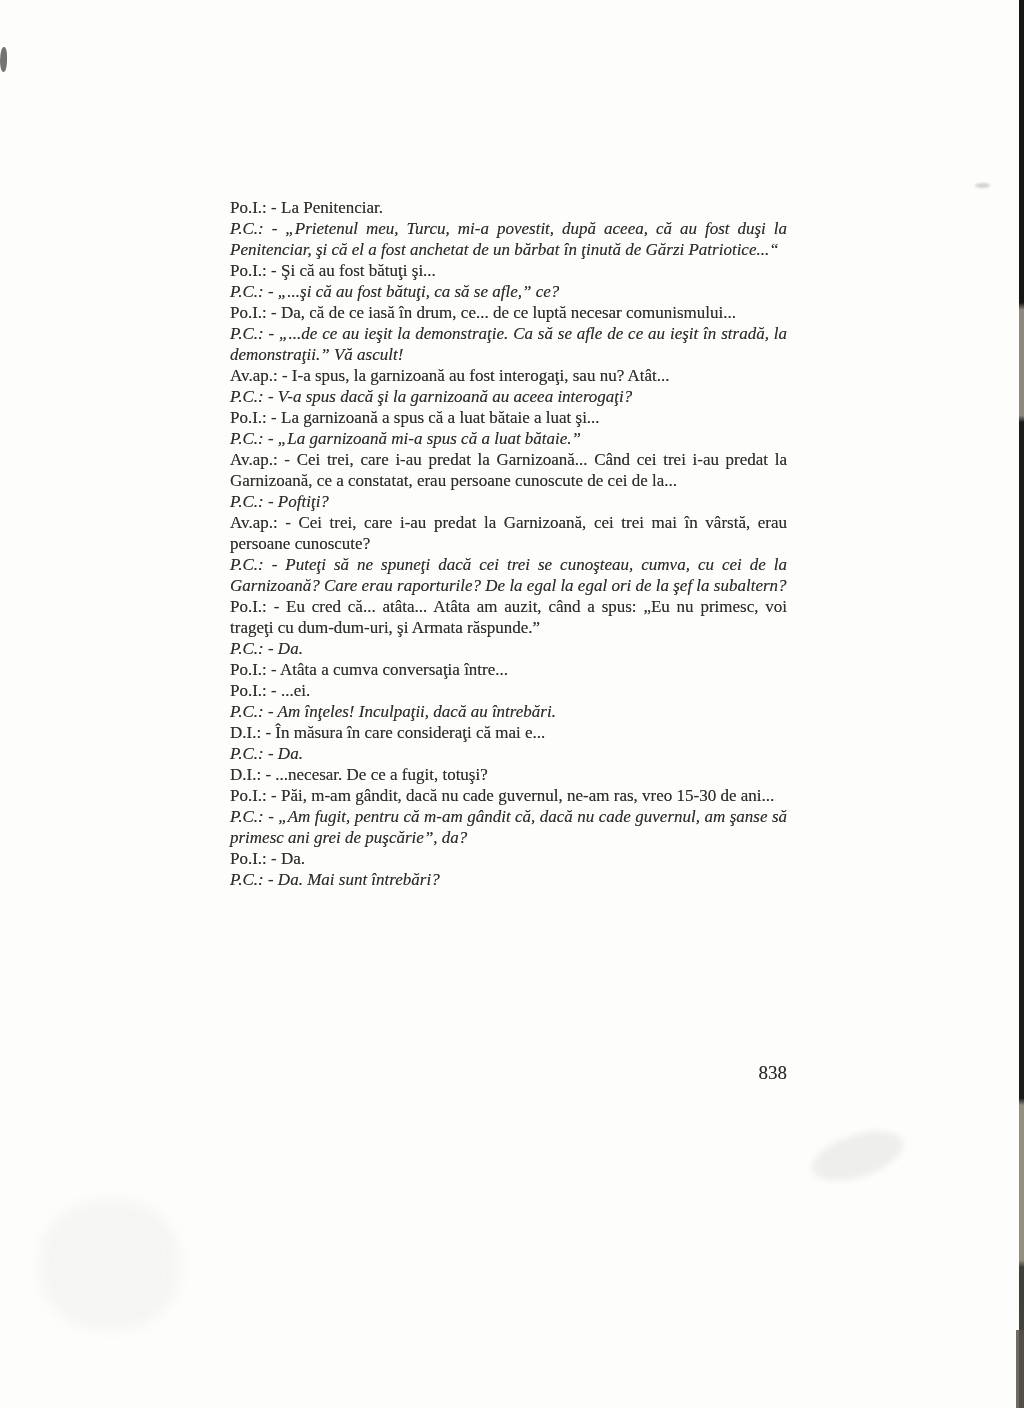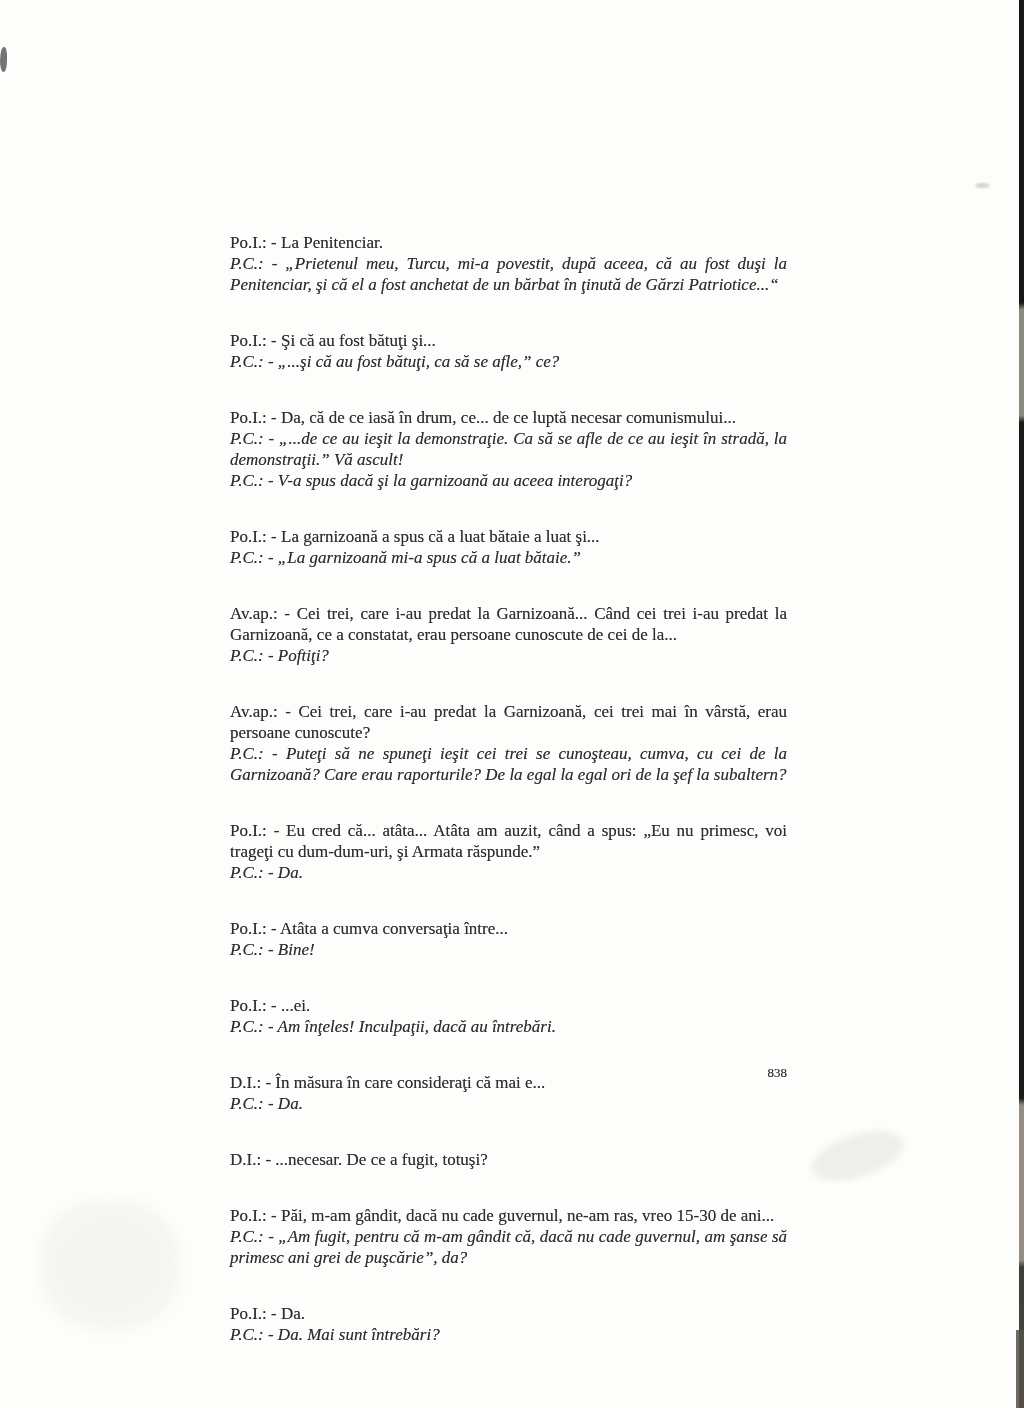--- a/index.html
+++ b/index.html
@@ -28,28 +28,28 @@
     line-height: 21px;
     color: #2e2e2e;
     text-align: justify;
     text-shadow: 0 0 0.4px rgba(46,46,46,0.55);
   }
   .text-block p {
     margin: 0;
     padding: 0;
   }
   p.it { font-style: italic; }
-  p.ro { font-style: normal; margin-top: 35px; }
+  p.ro { font-style: normal; }
   .page-number {
     position: absolute;
     left: 230px;
     top: 1062px;
     width: 557px;
     text-align: right;
-    font-size: 13px;
+    font-size: 19px;
     line-height: 21px;
     color: #2e2e2e;
     text-shadow: 0 0 0.4px rgba(46,46,46,0.55);
   }
   
   .edge-right {
     position: absolute;
     right: 0;
     top: 0;
     width: 5px;
@@ -103,31 +103,31 @@
 
 <div class="page">
 
   <div class="text-block">
     <p class="ro">Po.I.: - La Penitenciar.</p>
     <p class="it">P.C.: - „Prietenul meu, Turcu, mi-a povestit, după aceea, că au fost duşi la Penitenciar, şi că el a fost anchetat de un bărbat în ţinută de Gărzi Patriotice...“</p>
     <p class="ro">Po.I.: - Şi că au fost bătuţi şi...</p>
     <p class="it">P.C.: - „...şi că au fost bătuţi, ca să se afle,” ce?</p>
     <p class="ro">Po.I.: - Da, că de ce iasă în drum, ce... de ce luptă necesar comunismului...</p>
     <p class="it">P.C.: - „...de ce au ieşit la demonstraţie. Ca să se afle de ce au ieşit în stradă, la demonstraţii.” Vă ascult!</p>
+    <p class="ro">Av.ap.: - I-a spus, la garnizoană au fost interogaţi, sau nu? Atât...</p>
     <p class="it">P.C.: - V-a spus dacă şi la garnizoană au aceea interogaţi?</p>
     <p class="ro">Po.I.: - La garnizoană a spus că a luat bătaie a luat şi...</p>
     <p class="it">P.C.: - „La garnizoană mi-a spus că a luat bătaie.”</p>
     <p class="ro">Av.ap.: - Cei trei, care i-au predat la Garnizoană... Când cei trei i-au predat la Garnizoană, ce a constatat, erau persoane cunoscute de cei de la...</p>
     <p class="it">P.C.: - Poftiţi?</p>
     <p class="ro">Av.ap.: - Cei trei, care i-au predat la Garnizoană, cei trei mai în vârstă, erau persoane cunoscute?</p>
-    <p class="it">P.C.: - Puteţi să ne spuneţi ieşit cei trei se cunoşteau, cumva, cu cei de la Garnizoană? Care erau raporturile? De la egal la egal ori de la şef la subaltern?</p>
+    <p class="it">P.C.: - Puteţi să ne spuneţi dacă cei trei se cunoşteau, cumva, cu cei de la Garnizoană? Care erau raporturile? De la egal la egal ori de la şef la subaltern?</p>
     <p class="ro">Po.I.: - Eu cred că... atâta... Atâta am auzit, când a spus: „Eu nu primesc, voi trageţi cu dum-dum-uri, şi Armata răspunde.”</p>
     <p class="it">P.C.: - Da.</p>
     <p class="ro">Po.I.: - Atâta a cumva conversaţia între...</p>
-    <p class="it">P.C.: - Bine!</p>
     <p class="ro">Po.I.: - ...ei.</p>
     <p class="it">P.C.: - Am înţeles! Inculpaţii, dacă au întrebări.</p>
     <p class="ro">D.I.: - În măsura în care consideraţi că mai e...</p>
     <p class="it">P.C.: - Da.</p>
     <p class="ro">D.I.: - ...necesar. De ce a fugit, totuşi?</p>
     <p class="ro">Po.I.: - Păi, m-am gândit, dacă nu cade guvernul, ne-am ras, vreo 15-30 de ani...</p>
     <p class="it">P.C.: - „Am fugit, pentru că m-am gândit că, dacă nu cade guvernul, am şanse să primesc ani grei de puşcărie”, da?</p>
     <p class="ro">Po.I.: - Da.</p>
     <p class="it">P.C.: - Da. Mai sunt întrebări?</p>
   </div>

